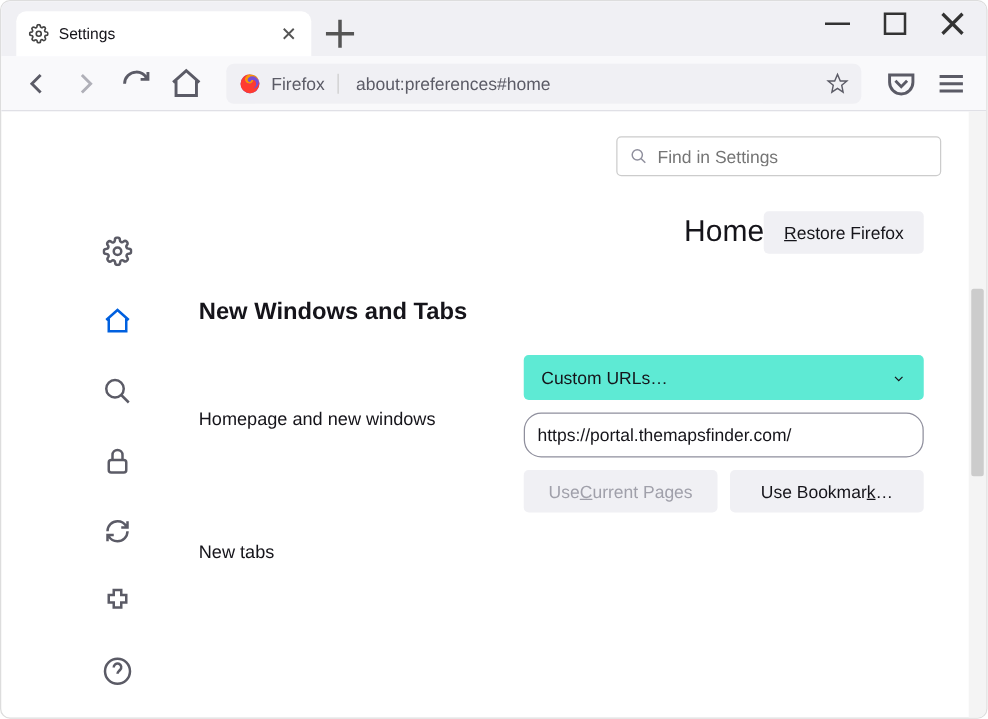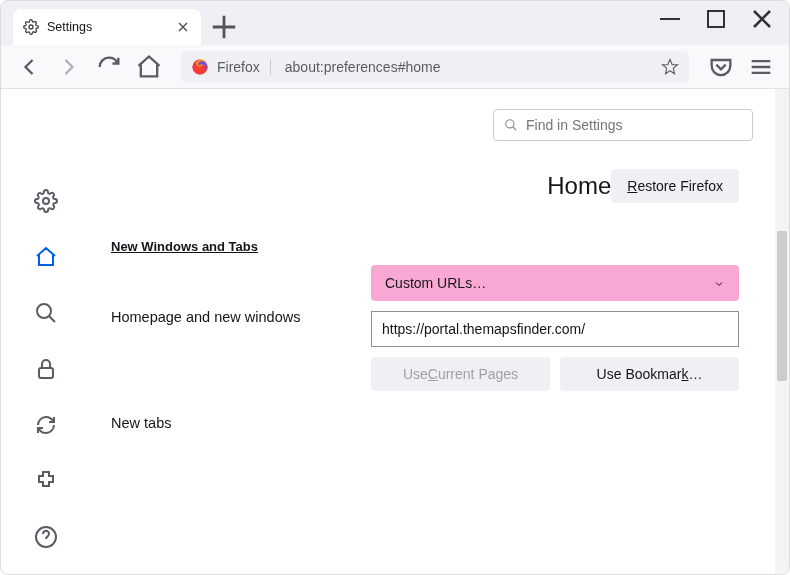--- a/index.html
+++ b/index.html
@@ -1,55 +1,55 @@
 <!DOCTYPE html>
 <html><head>
 <meta charset="utf-8">
 <style>
 * { margin:0; padding:0; box-sizing:border-box; font-family:"Segoe UI",Arial,sans-serif; }
 body { width:790px; height:575px; background:#fff; overflow:hidden; position:relative; border:1px solid #ddd; border-radius:8px; }
 .titlebar { height:44px; display:flex; align-items:flex-end; background:#f0f0f4; padding-left:8px; }
 .tab-slot { display:flex; align-items:center; height:36px; margin-left:4px; }
-.tab { background:#fff; border-top-left-radius:8px; border-top-right-radius:8px; height:36px; width:188px; display:flex; align-items:center; padding:0 10px; gap:8px; }
+.tab { background:#fff; border-top-left-radius:8px; border-top-right-radius:8px; height:36px; width:236px; display:flex; align-items:center; padding:0 10px; gap:8px; }
 .tab .tab-icon { width:16px; height:16px; display:flex; align-items:center; justify-content:center; color:#444; }
 .tab .tab-title { flex:1; font-size:12.5px; color:#15141a; }
 .tab .tab-close { width:16px; height:16px; color:#555; cursor:pointer; display:flex; align-items:center; justify-content:center; }
 .new-tab { width:30px; height:30px; margin-left:8px; color:#555; cursor:pointer; display:flex; align-items:center; justify-content:center; border-radius:4px; }
 .win-controls { position:absolute; right:4px; top:2px; display:flex; }
 .win-btn { width:46px; height:32px; display:flex; align-items:center; justify-content:center; color:#333; cursor:pointer; }
 .toolbar { height:44px; display:flex; align-items:center; padding:0 14px; gap:12px; background:#f9f9fb; border-bottom:1px solid #e0e0e6; }
 .tb-btn { width:28px; height:28px; display:flex; align-items:center; justify-content:center; color:#5b5b66; cursor:pointer; border-radius:4px; }
 .tb-btn.disabled { color:#b0b0b8; cursor:default; }
 .urlbar { flex:1; height:32px; background:#f0f0f4; border-radius:6px; display:flex; align-items:center; padding:0 10px; gap:8px; margin:0 6px; }
 .ff-icon { width:18px; height:18px; }
 .urlbar .identity { font-size:14px; color:#5b5b66; padding-right:10px; border-right:1px solid #ccc; }
 .urlbar .url { flex:1; font-size:14px; color:#5b5b66; padding-left:6px; }
 .urlbar .star { width:18px; height:18px; color:#5b5b66; cursor:pointer; }
-.content-wrap { position:relative; height:487px; display:flex; }
+.content-wrap { position:relative; height:487px; display:flex;padding-left:48px; }
 .content-wrap::-webkit-scrollbar { width:14px; }
 .scrollbar-v { position:absolute; right:0; top:0; width:14px; height:100%; background:#f4f4f4; }
 .scrollbar-thumb { position:absolute; right:2px; top:142px; width:10px; height:150px; background:#ccc; border-radius:2px; }
 .sidebar { width:90px; padding-top:100px; display:flex; flex-direction:column; align-items:center; gap:32px; }
 .side-icon { width:24px; height:24px; color:#5b5b66; cursor:pointer; display:flex; align-items:center; justify-content:center; }
 .side-icon.active { color:#0060df; }
 .main { flex:1; padding:20px 50px 0 20px; overflow:hidden; position:relative; }
 .search-wrap { display:flex; justify-content:flex-end; margin-bottom:28px; margin-right:-14px; }
 .searchbox { width:260px; height:32px; border:1px solid #ccc; border-radius:4px; display:flex; align-items:center; padding:0 10px; gap:8px; color:#8f8f9d; }
 .searchbox input { border:none; outline:none; flex:1; font-size:14px; background:transparent; }
 .header-row { display:flex; align-items:center; justify-content:flex-end; margin-bottom:36px; }
 .h-title { font-size:24px; font-weight:400; color:#15141a; }
 .btn { height:34px; padding:0 16px; background:#f0f0f4; border:none; border-radius:4px; font-size:14px; color:#15141a; cursor:pointer; display:inline-flex; align-items:center; justify-content:center; }
 .btn.disabled { color:#a0a0aa; }
-.section-h { font-size:13px; font-weight:600; color:#15141a; margin-bottom:11px;text-decoration:underline; }
+.section-h { font-size:19px; font-weight:600; color:#15141a; margin-bottom:23px; }
 .section-desc { font-size:14.5px; color:#15141a; margin-bottom:42px; line-height:1.4; }
 .row { display:flex; align-items:flex-start; }
 .row-label { width:260px; font-size:14.5px; color:#15141a; padding-top:44px; }
 .row-controls { flex:1; display:flex; flex-direction:column; gap:10px; }
-.dropdown { height:36px; background:#f9a8d4; border:none; border-radius:4px; display:flex; align-items:center; justify-content:space-between; padding:0 14px; font-size:14px; color:#15141a; cursor:pointer; }
-.txtinput { height:36px; border:1px solid #8f8f9d; border-radius:0; padding:0 10px; font-size:14px; color:#15141a; outline:none; }
+.dropdown { height:36px; background:#5eead4; border:none; border-radius:4px; display:flex; align-items:center; justify-content:space-between; padding:0 14px; font-size:14px; color:#15141a; cursor:pointer; }
+.txtinput { height:36px; border:1px solid #8f8f9d; border-radius:14px; padding:0 10px; font-size:14px; color:#15141a; outline:none; }
 .btn-row { display:flex; gap:10px; }
 .btn-row .btn { flex:1; }
 .row2 { display:flex; align-items:center; margin-top:24px; }
 .row2 .row-label2 { width:260px; font-size:14.5px; color:#15141a; }
 .u { text-decoration:underline; }
 svg { width:100%; height:100%; }
 </style>
 </head>
 <body>
 

